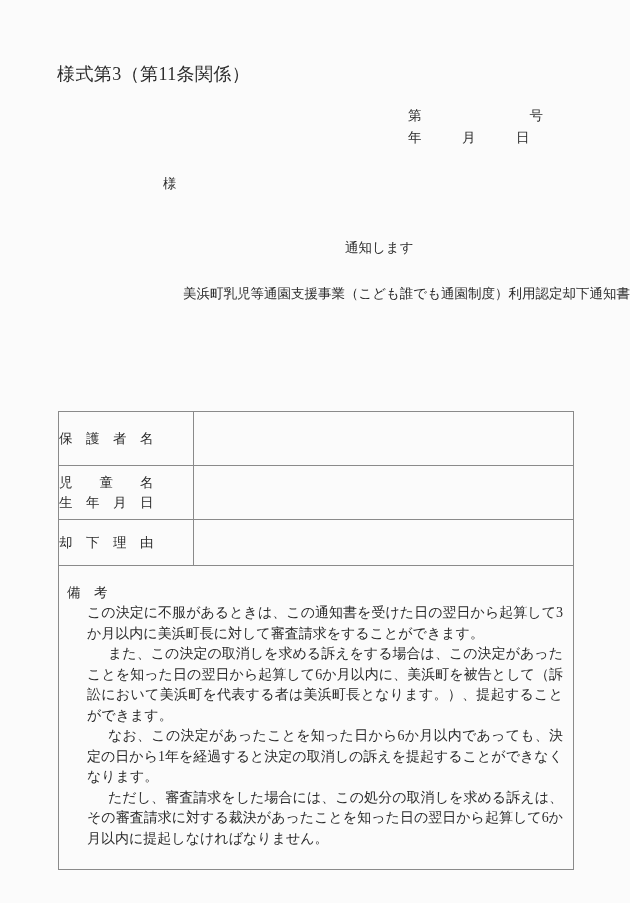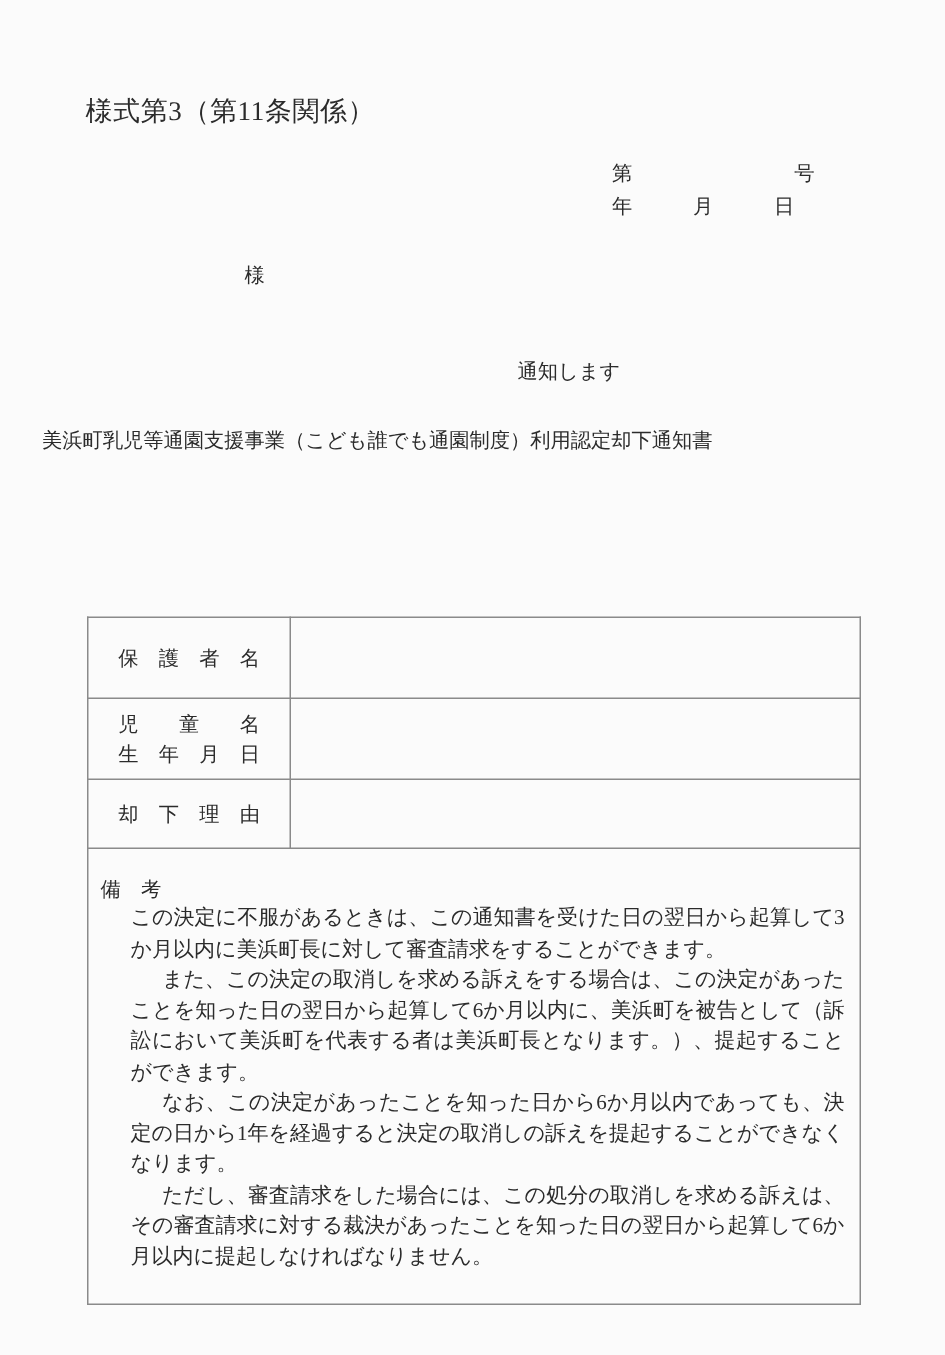--- a/index.html
+++ b/index.html
@@ -62,21 +62,21 @@
     font-size: 13.5px;
     white-space: nowrap;
   }
 
   
   .doc-title {
     position: absolute;
     left: 0;
     right: 0;
     top: 285px;
-    text-align: left;
+    text-align: right;
     font-size: 13.5px;
     white-space: nowrap;
     padding-left: 28px;
   }
 
   
   .body-text {
     position: absolute;
     left: 62px;
     top: 355px;
@@ -97,21 +97,21 @@
     border-collapse: collapse;
     table-layout: fixed;
   }
   .form-table td {
     border: 1px solid #8a8a8a;
     font-size: 13.5px;
     vertical-align: middle;
   }
   .label-cell {
     width: 134px;
-    text-align: center;
+    text-align: left;
     padding: 0;
     line-height: 20px;
   }
   .label-cell .lbl {
     display: block;
     white-space: pre;
   }
   .row-single { height: 54px; }
   .row-double { height: 54px; padding-left: 24px; }
   .row-reason { height: 46px; }

